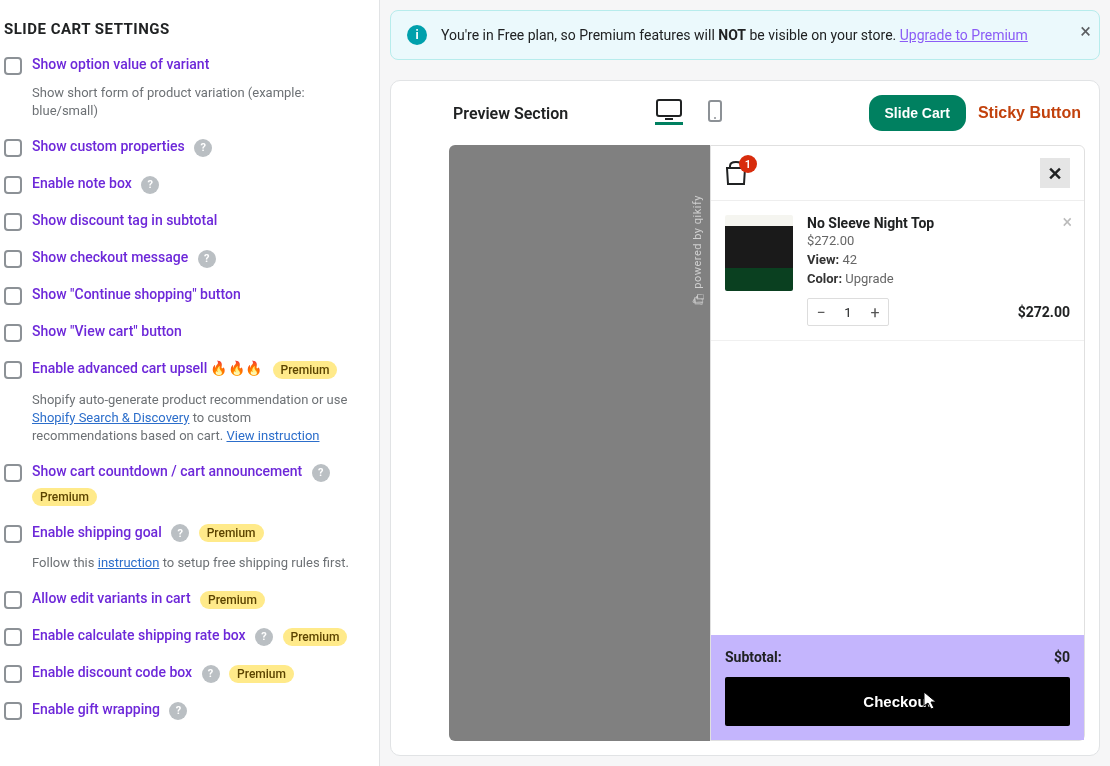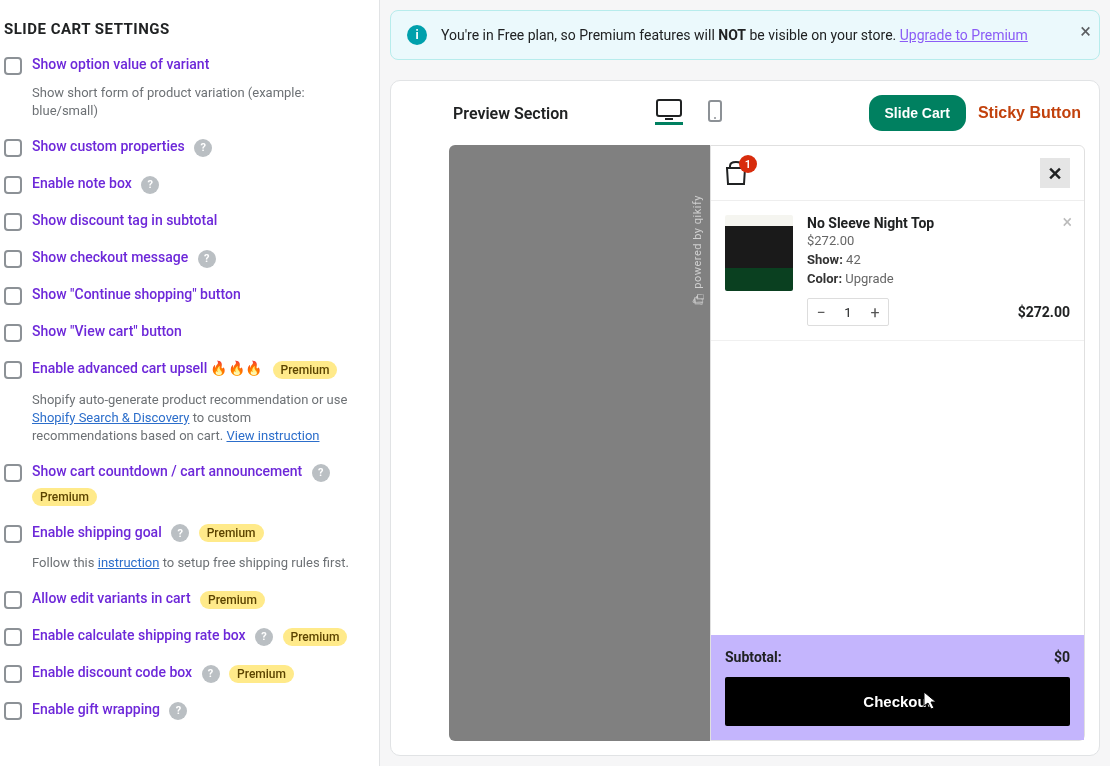--- a/index.html
+++ b/index.html
@@ -234,21 +234,21 @@
               </svg>
             <div class="cart-badge">1</div>
           </div>
           <div class="cart-close">✕</div>
         </div>
         <div class="cart-item">
           <div class="item-img"></div>
           <div class="item-info">
             <div class="item-title">No Sleeve Night Top</div>
             <div class="item-price">$272.00</div>
-            <div class="item-attr"><b>Show:</b> <span>42</span></div>
+            <div class="item-attr"><b>View:</b> <span>42</span></div>
             <div class="item-attr"><b>Color:</b> <span>Upgrade</span></div>
             <div class="qty-row">
               <div class="qty-box">
                 <div class="qty-btn">−</div>
                 <div class="qty-val">1</div>
                 <div class="qty-btn">+</div>
               </div>
               <div class="line-price">$272.00</div>
             </div>
           </div>

